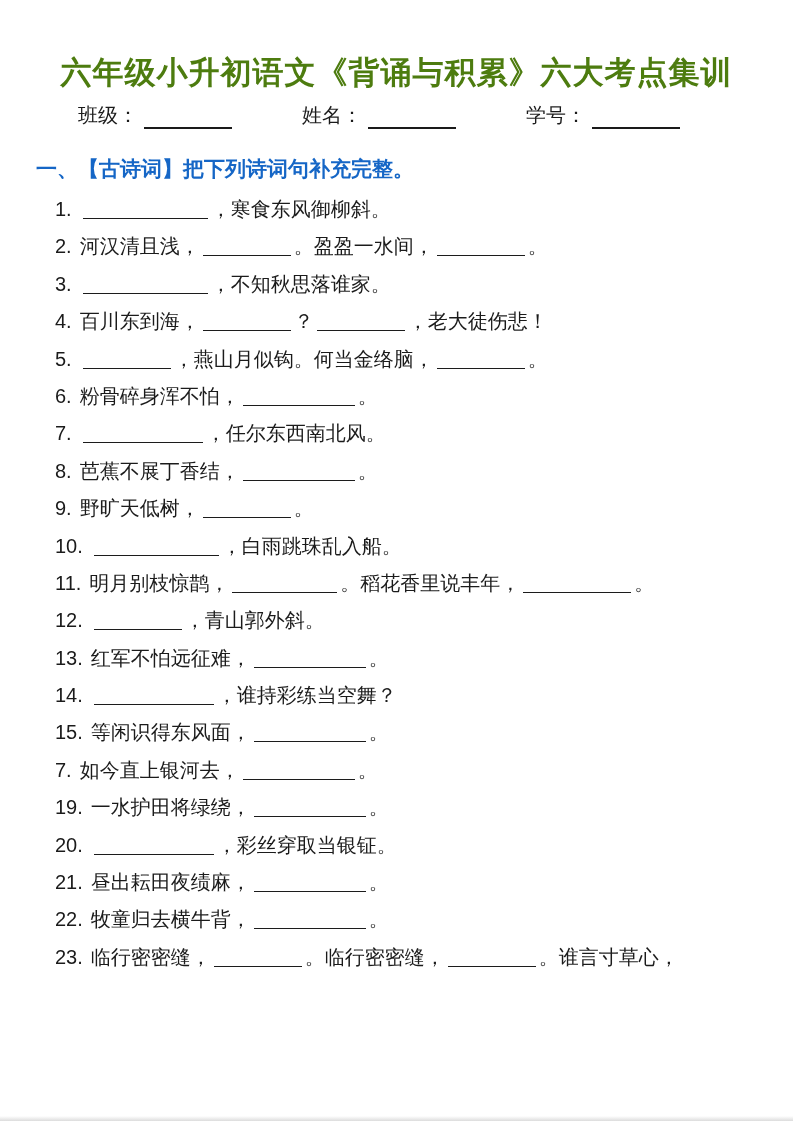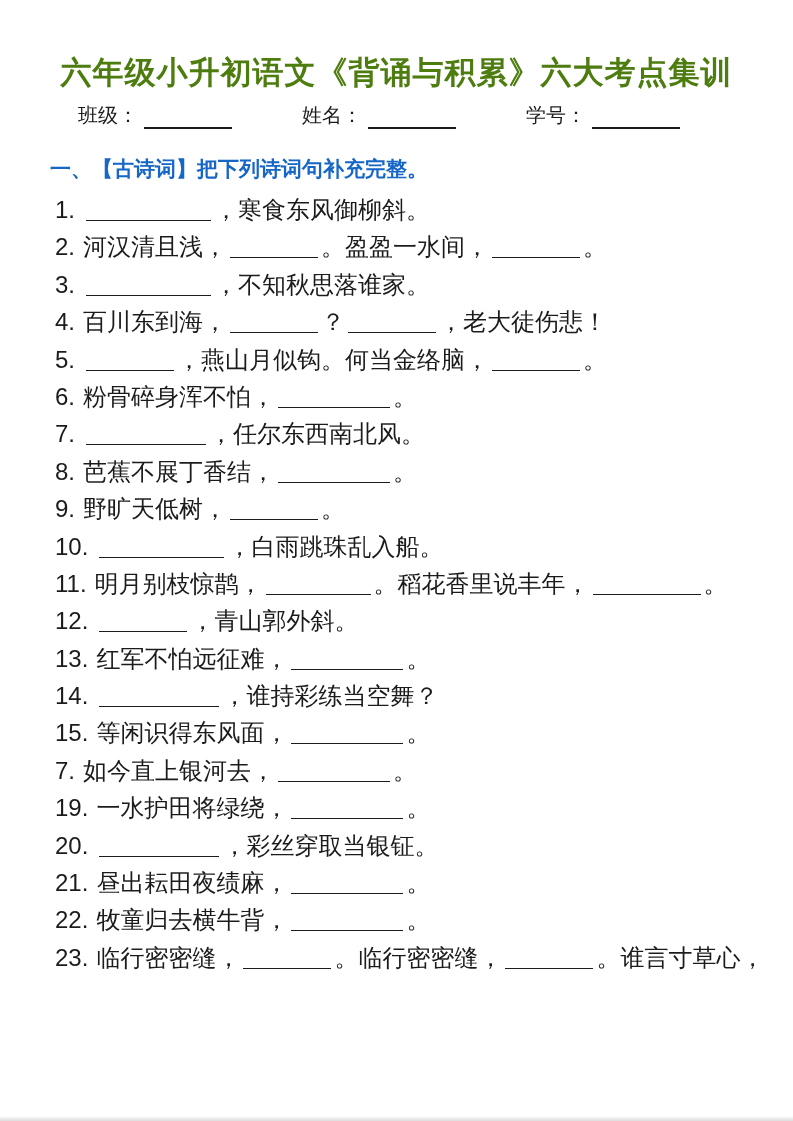--- a/index.html
+++ b/index.html
@@ -35,31 +35,31 @@
   .field-label { white-space:nowrap; }
   .field-blank {
     display:inline-block;
     width:88px; height:20px;
     border-bottom:2px solid #1a1a1a;
     margin-left:6px;
   }
 
   .section-heading {
     margin-top:26px;
-    padding-left:50px;
+    padding-left:36px;
     font-size:21px;
     font-weight:bold;
     white-space:nowrap;
   }
 
   .items { padding-left:55px; margin-top:8px; }
   .item {
     height:37.4px;
     line-height:37.4px;
-    font-size:24px;
+    font-size:20px;
     white-space:nowrap;
   }
   .num { display:inline-block; margin-right:8px; }
   .seg { }
   .blank {
     display:inline-block;
     height:15px;
     border-bottom:1.8px solid #1c1c1c;
     vertical-align:-3px;
     margin:0 3px;

